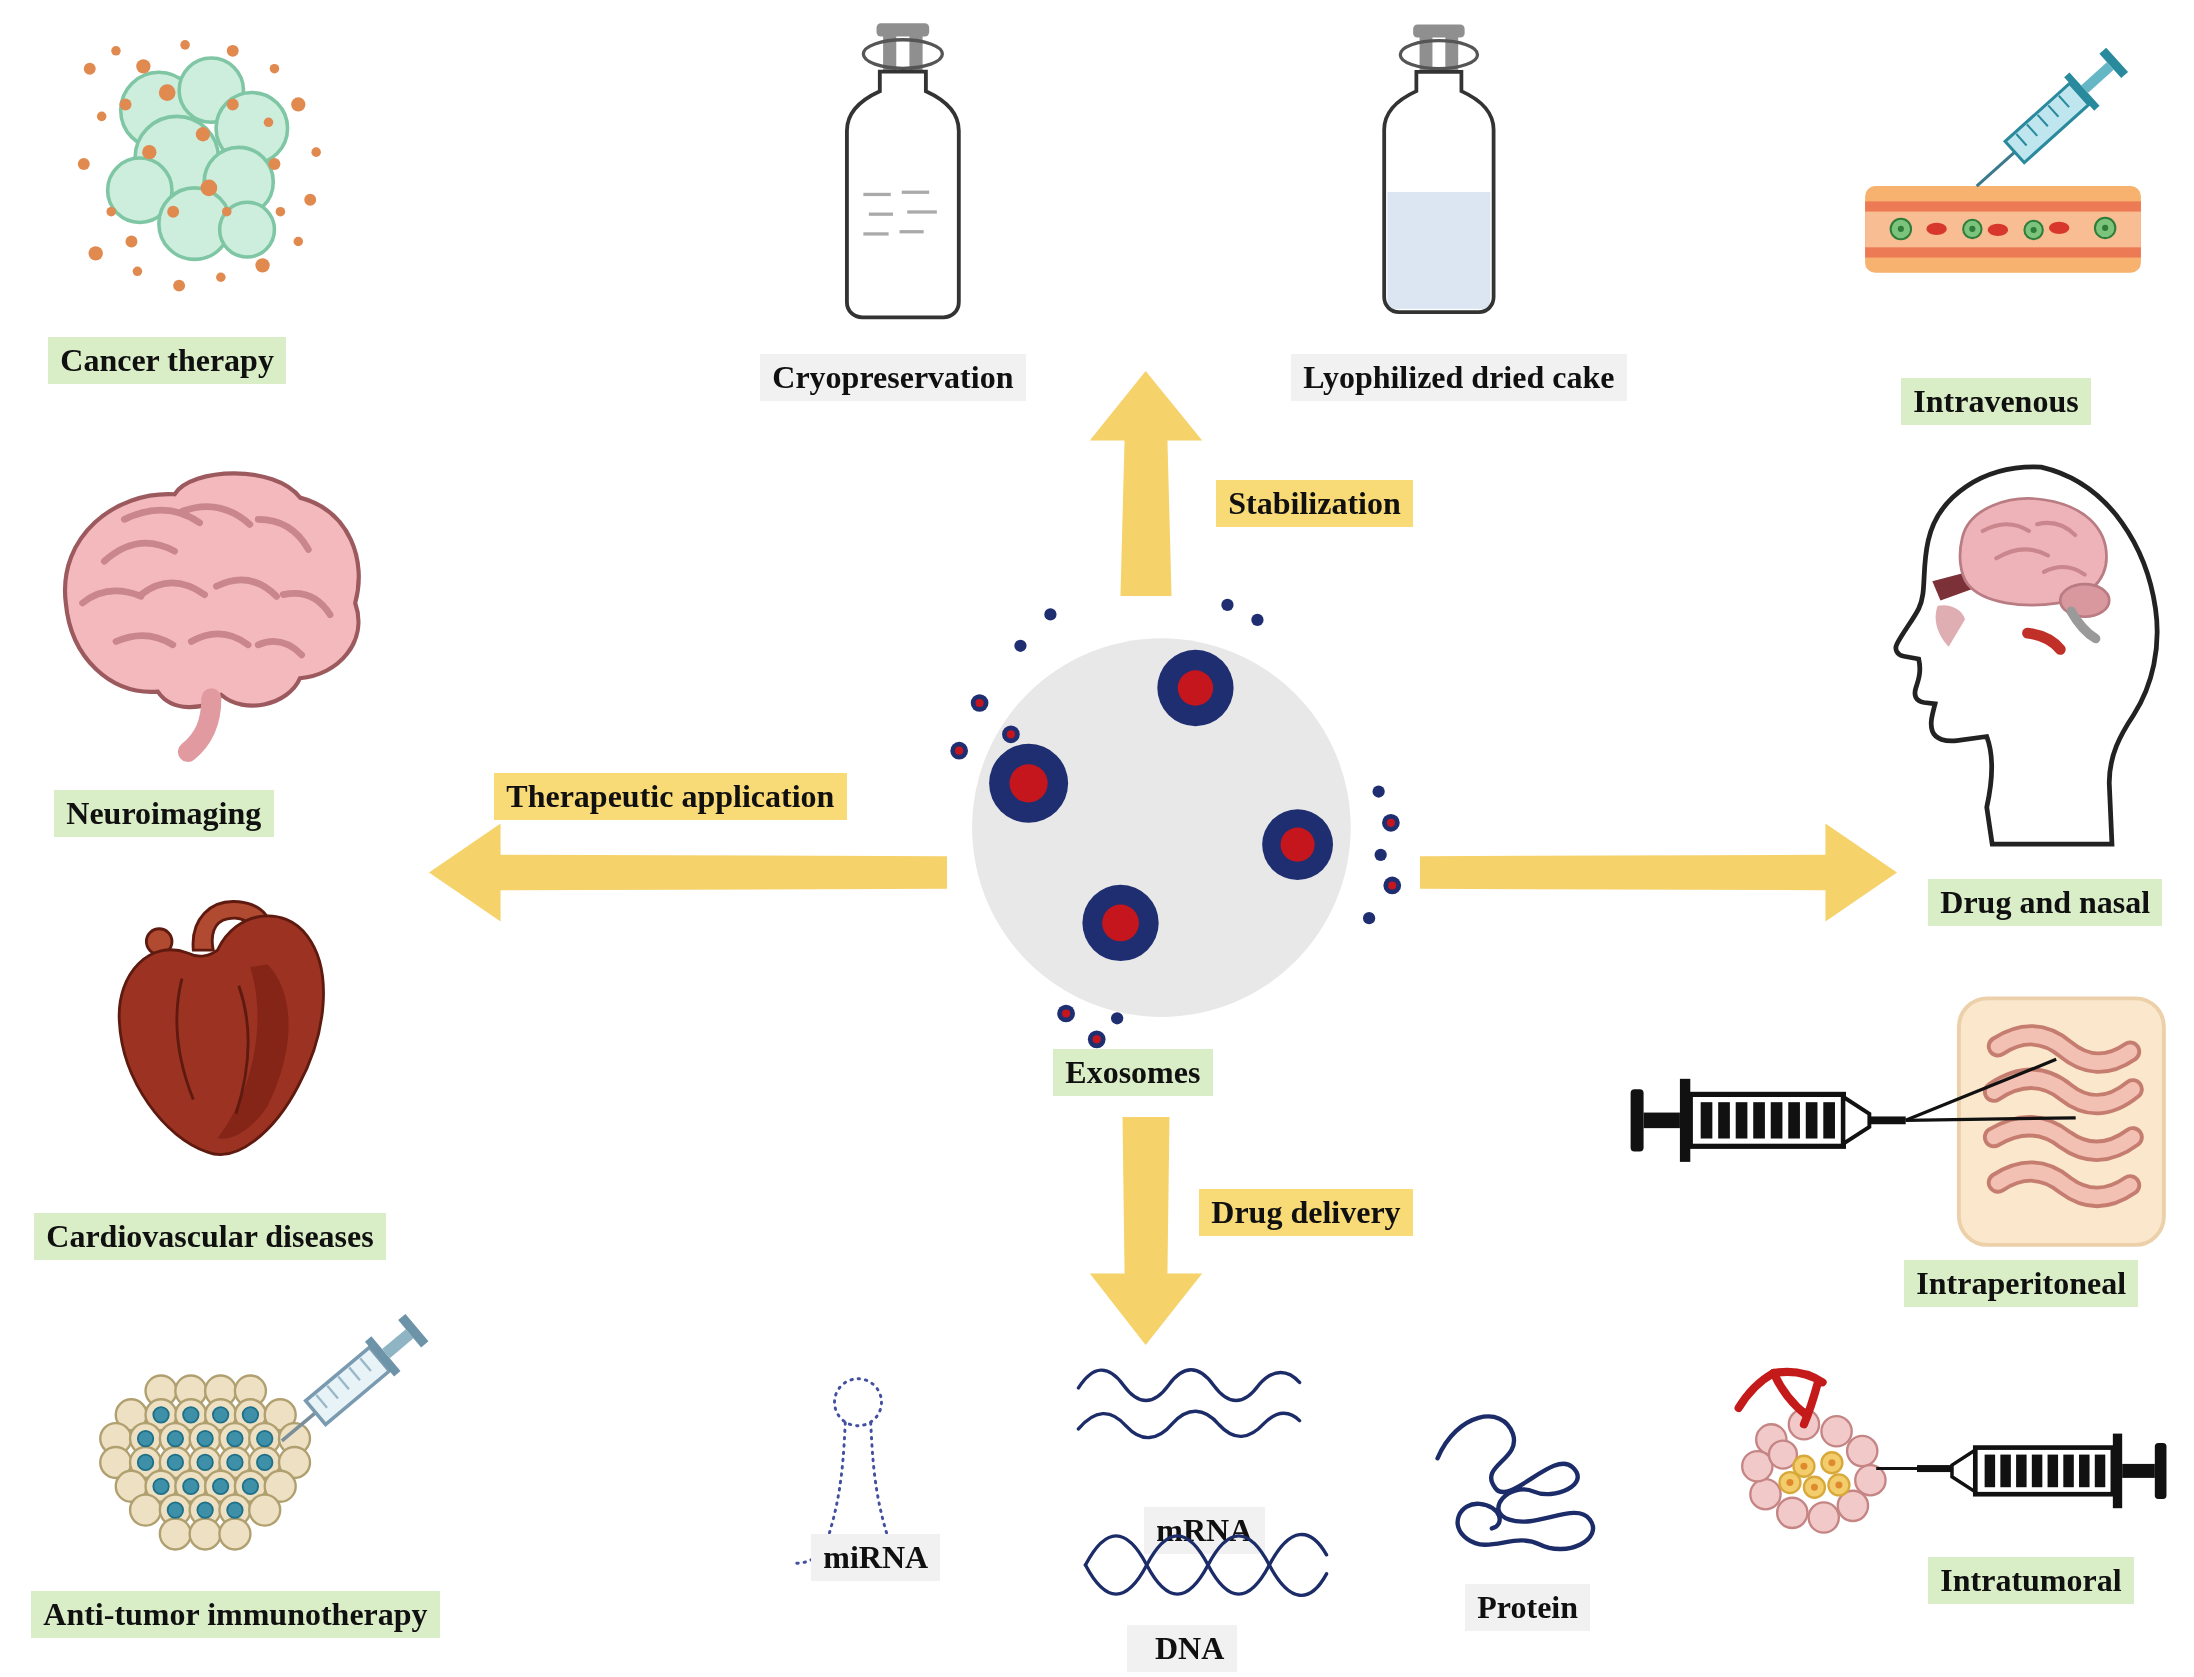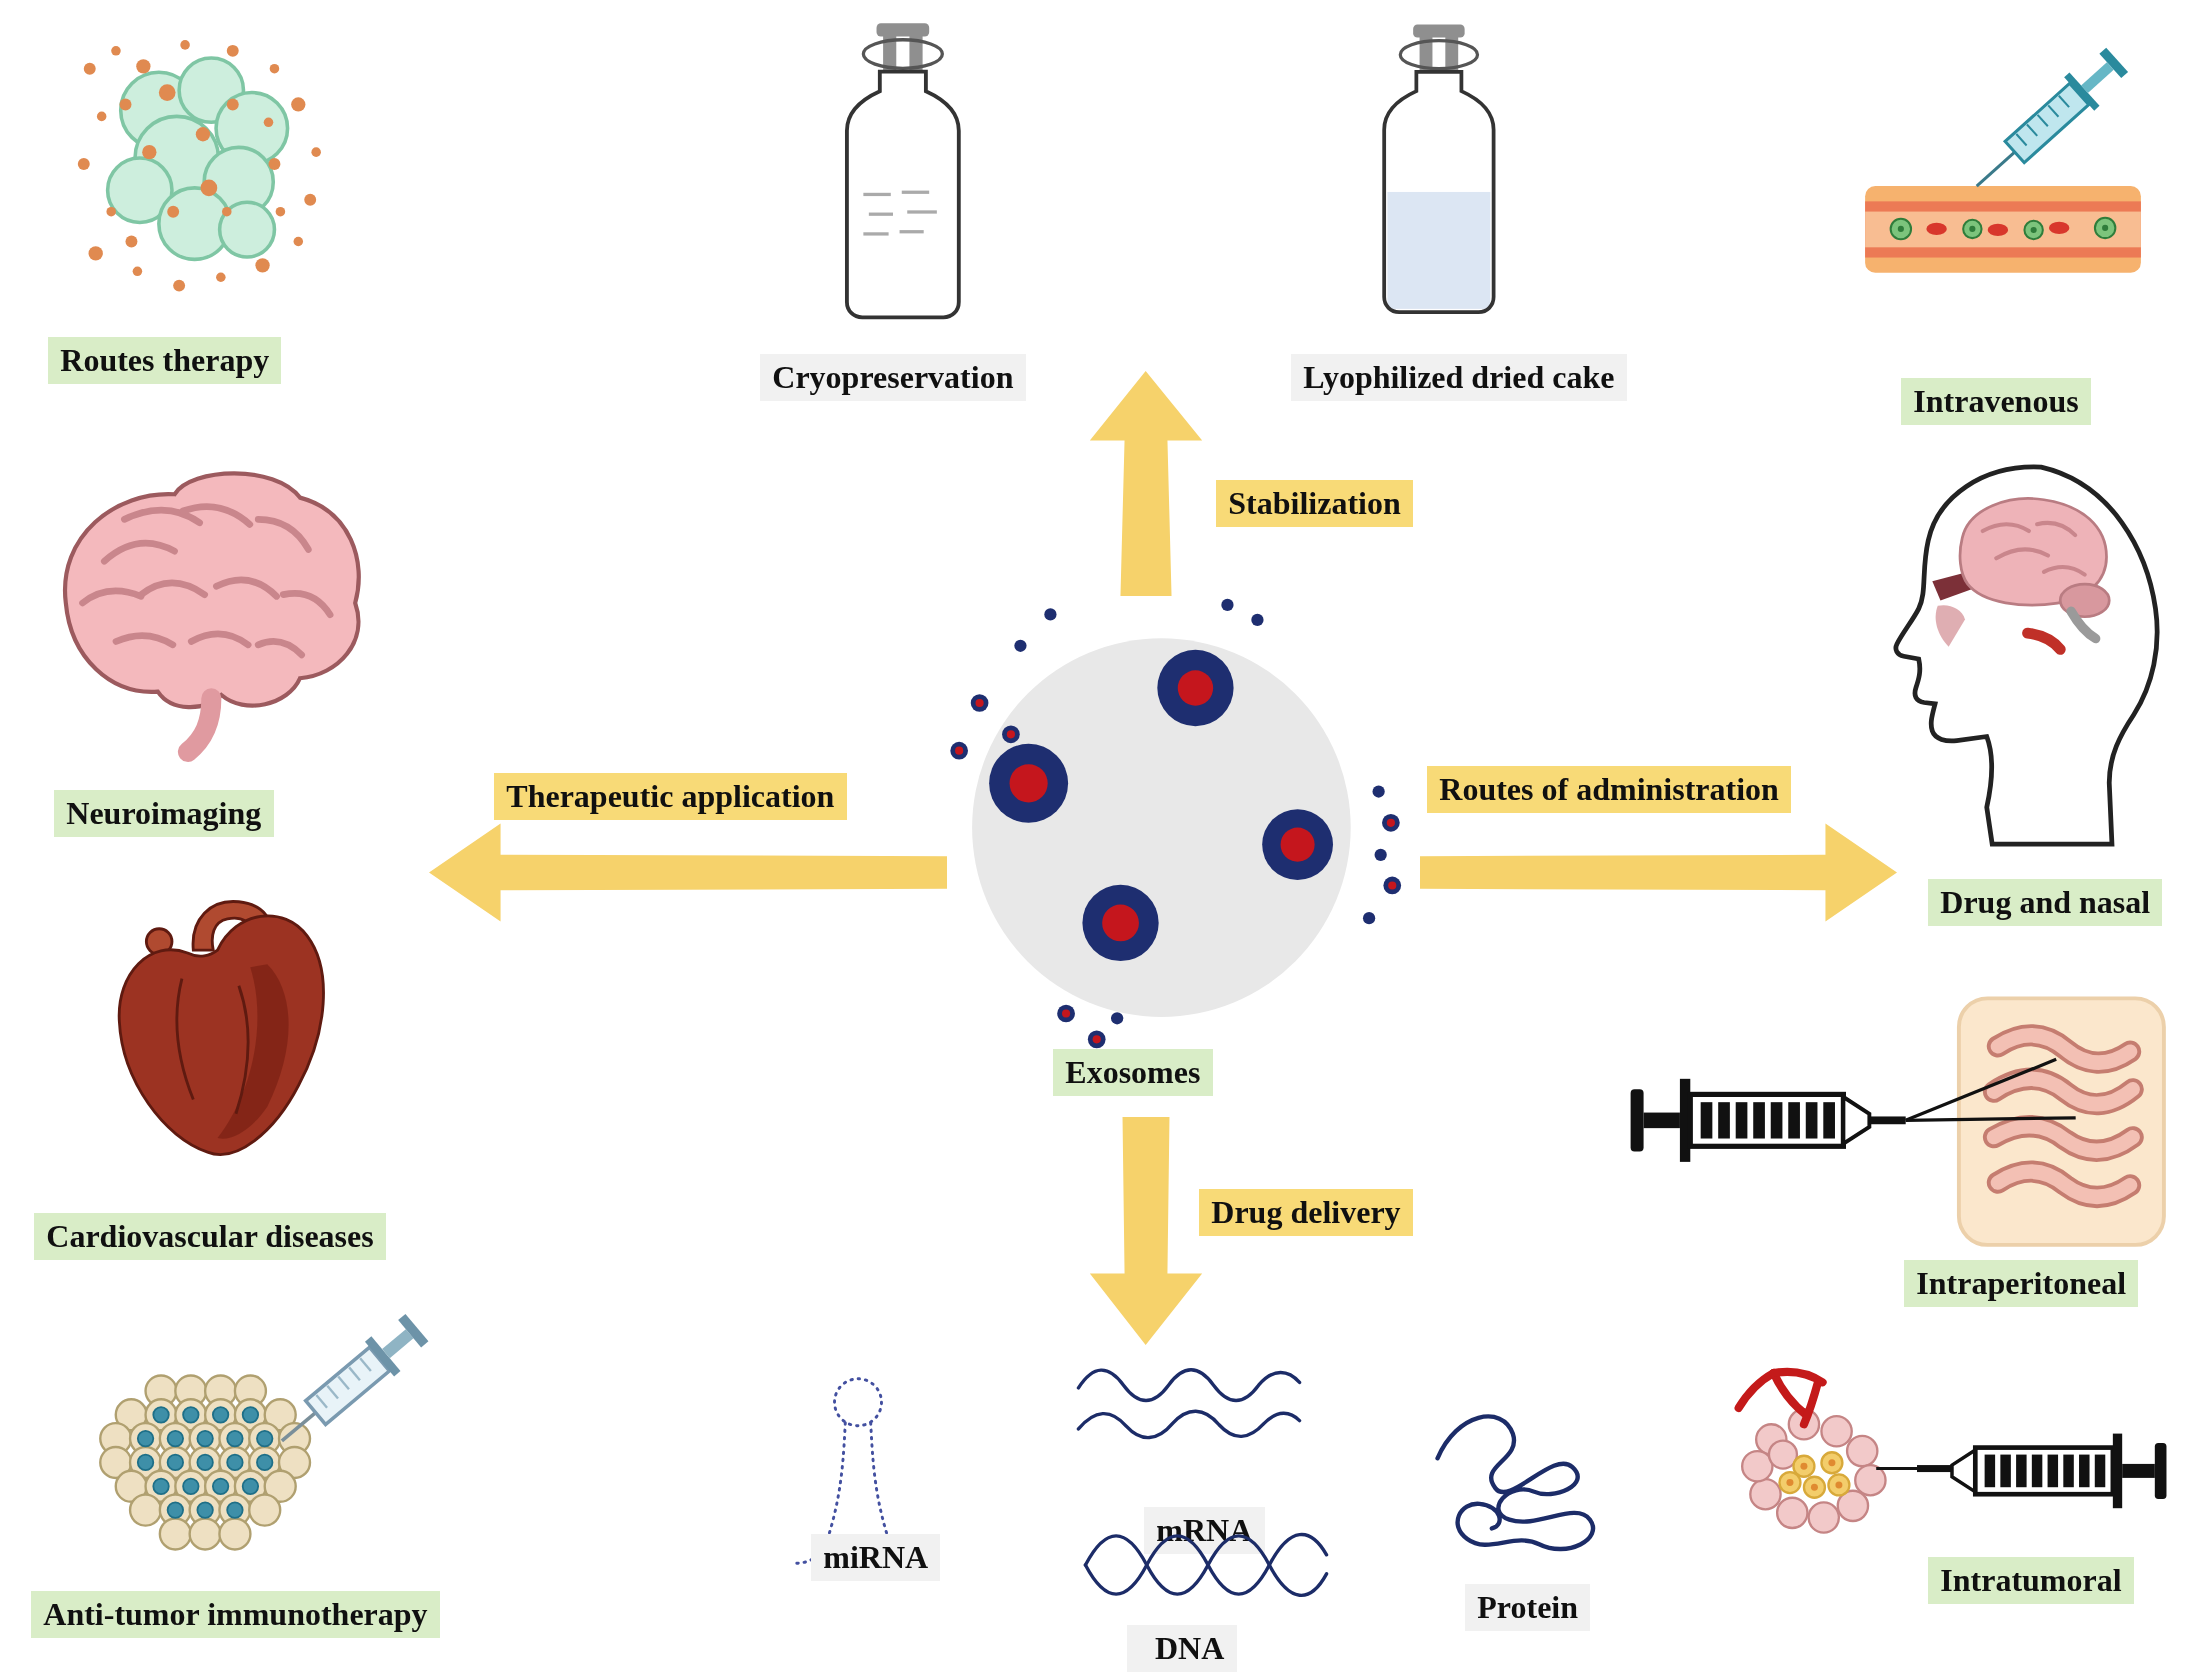--- a/index.html
+++ b/index.html
@@ -73,21 +73,21 @@
           <circle cx="100" cy="160" r="5"></circle>
         <circle cx="145" cy="160" r="4"></circle>
           <circle cx="60" cy="70" r="5"></circle>
           <circle cx="185" cy="120" r="5"></circle>
         <circle cx="190" cy="160" r="4"></circle>
           <circle cx="65" cy="185" r="5"></circle>
           <circle cx="180" cy="85" r="4"></circle>
       </g>
     </svg>
   </div>
-  <div class="lbl green" style="left:48px; top:337px;">Routes therapy</div>
+  <div class="lbl green" style="left:48px; top:337px;">Cancer therapy</div>
 
   <div class="icon" style="left:24px; top:443px; width:368px; height:320px;">
     <svg viewBox="0 0 220 190">
       <path d="M25,95 C20,55 55,28 90,30 C100,14 150,12 165,32 C195,40 205,70 198,95 C206,118 188,138 165,140 C158,156 132,162 118,150 C108,160 88,160 80,148 C52,150 28,128 25,95 Z" fill="#f4b9bd" stroke="#9c5a5e" stroke-width="2.5"></path>
       <path d="M112,152 C112,166 108,176 98,184" fill="none" stroke="#e09aa0" stroke-width="12" stroke-linecap="round"></path>
       <g fill="none" stroke="#c9868c" stroke-width="4" stroke-linecap="round">
         <path d="M60,45 q25,-12 45,2"></path>
           <path d="M48,70 q20,-18 42,-6"></path>
         <path d="M95,40 q22,-8 40,8"></path>
           <path d="M140,45 q20,0 30,18"></path>
@@ -447,21 +447,20 @@
       <polygon points="0,90 105,18 105,64 760,66 760,114 105,116 105,162" fill="#f6d26b"></polygon>
     </svg>
   </div>
   <div class="lbl yellow" style="left:494px; top:773px;">Therapeutic application</div>
 
   <div class="arrow" style="left:1420px; top:811px; width:477px; height:123px;">
     <svg viewBox="0 0 700 180">
       <polygon points="700,90 595,18 595,64 0,66 0,114 595,116 595,162" fill="#f6d26b"></polygon>
     </svg>
   </div>
-  <div class="lbl yellow" style="left:1427px; top:766px;">Routes of administration</div>
 
   <div class="icon" style="left:783px; top:1369px; width:150px; height:225px;">
     <svg viewBox="0 0 150 230">
       <g fill="none" stroke="#4350a0" stroke-width="3" stroke-linecap="round" stroke-dasharray="1.5,6">
         <circle cx="75" cy="34" r="24"></circle>
         <path d="M62,55 C60,95 58,135 40,185"></path>
         <path d="M88,55 C90,95 92,135 110,185"></path>
         <path d="M40,185 C30,196 18,200 8,198"></path>
         <path d="M110,185 C120,196 132,200 142,198"></path>
       </g>

